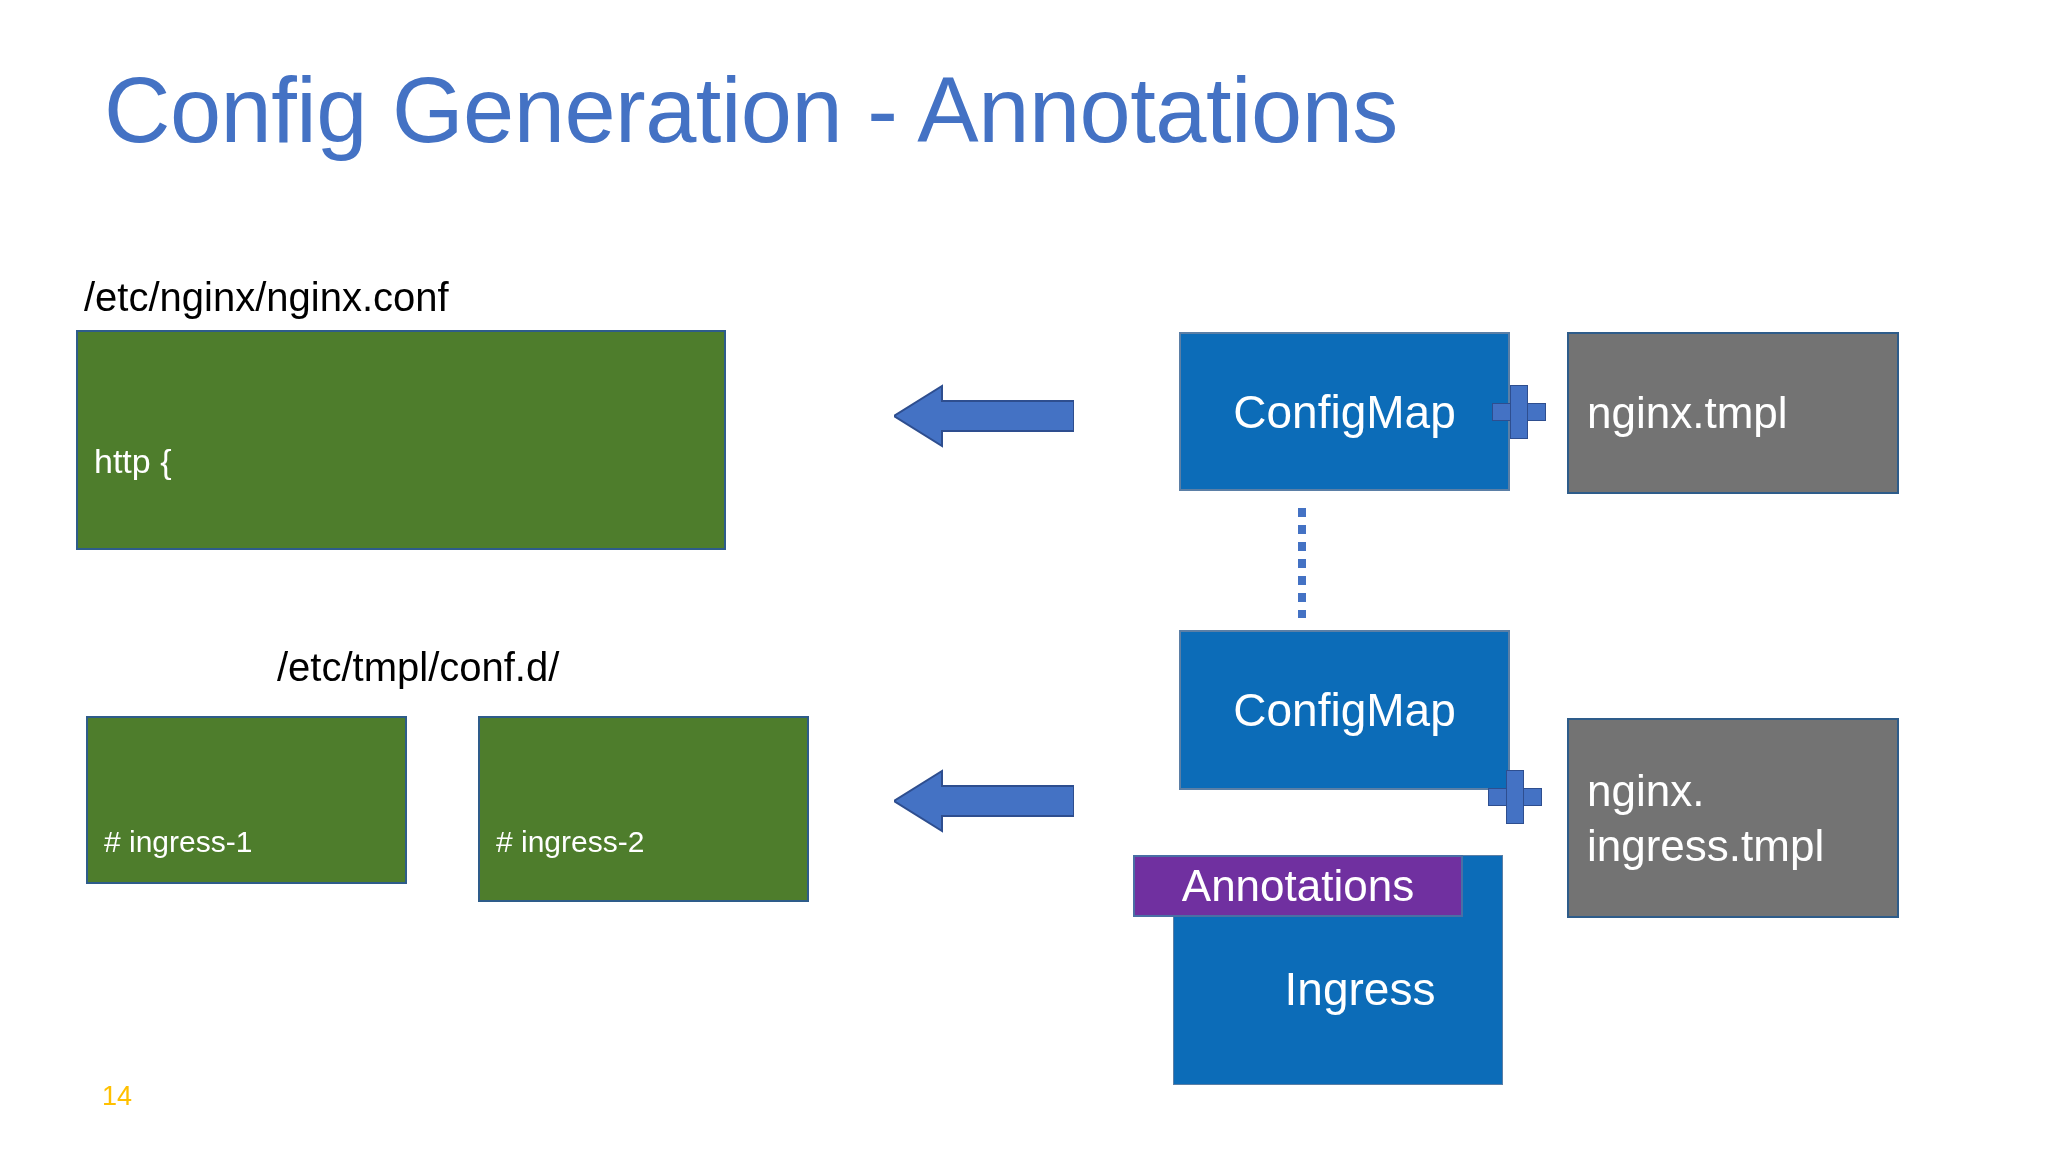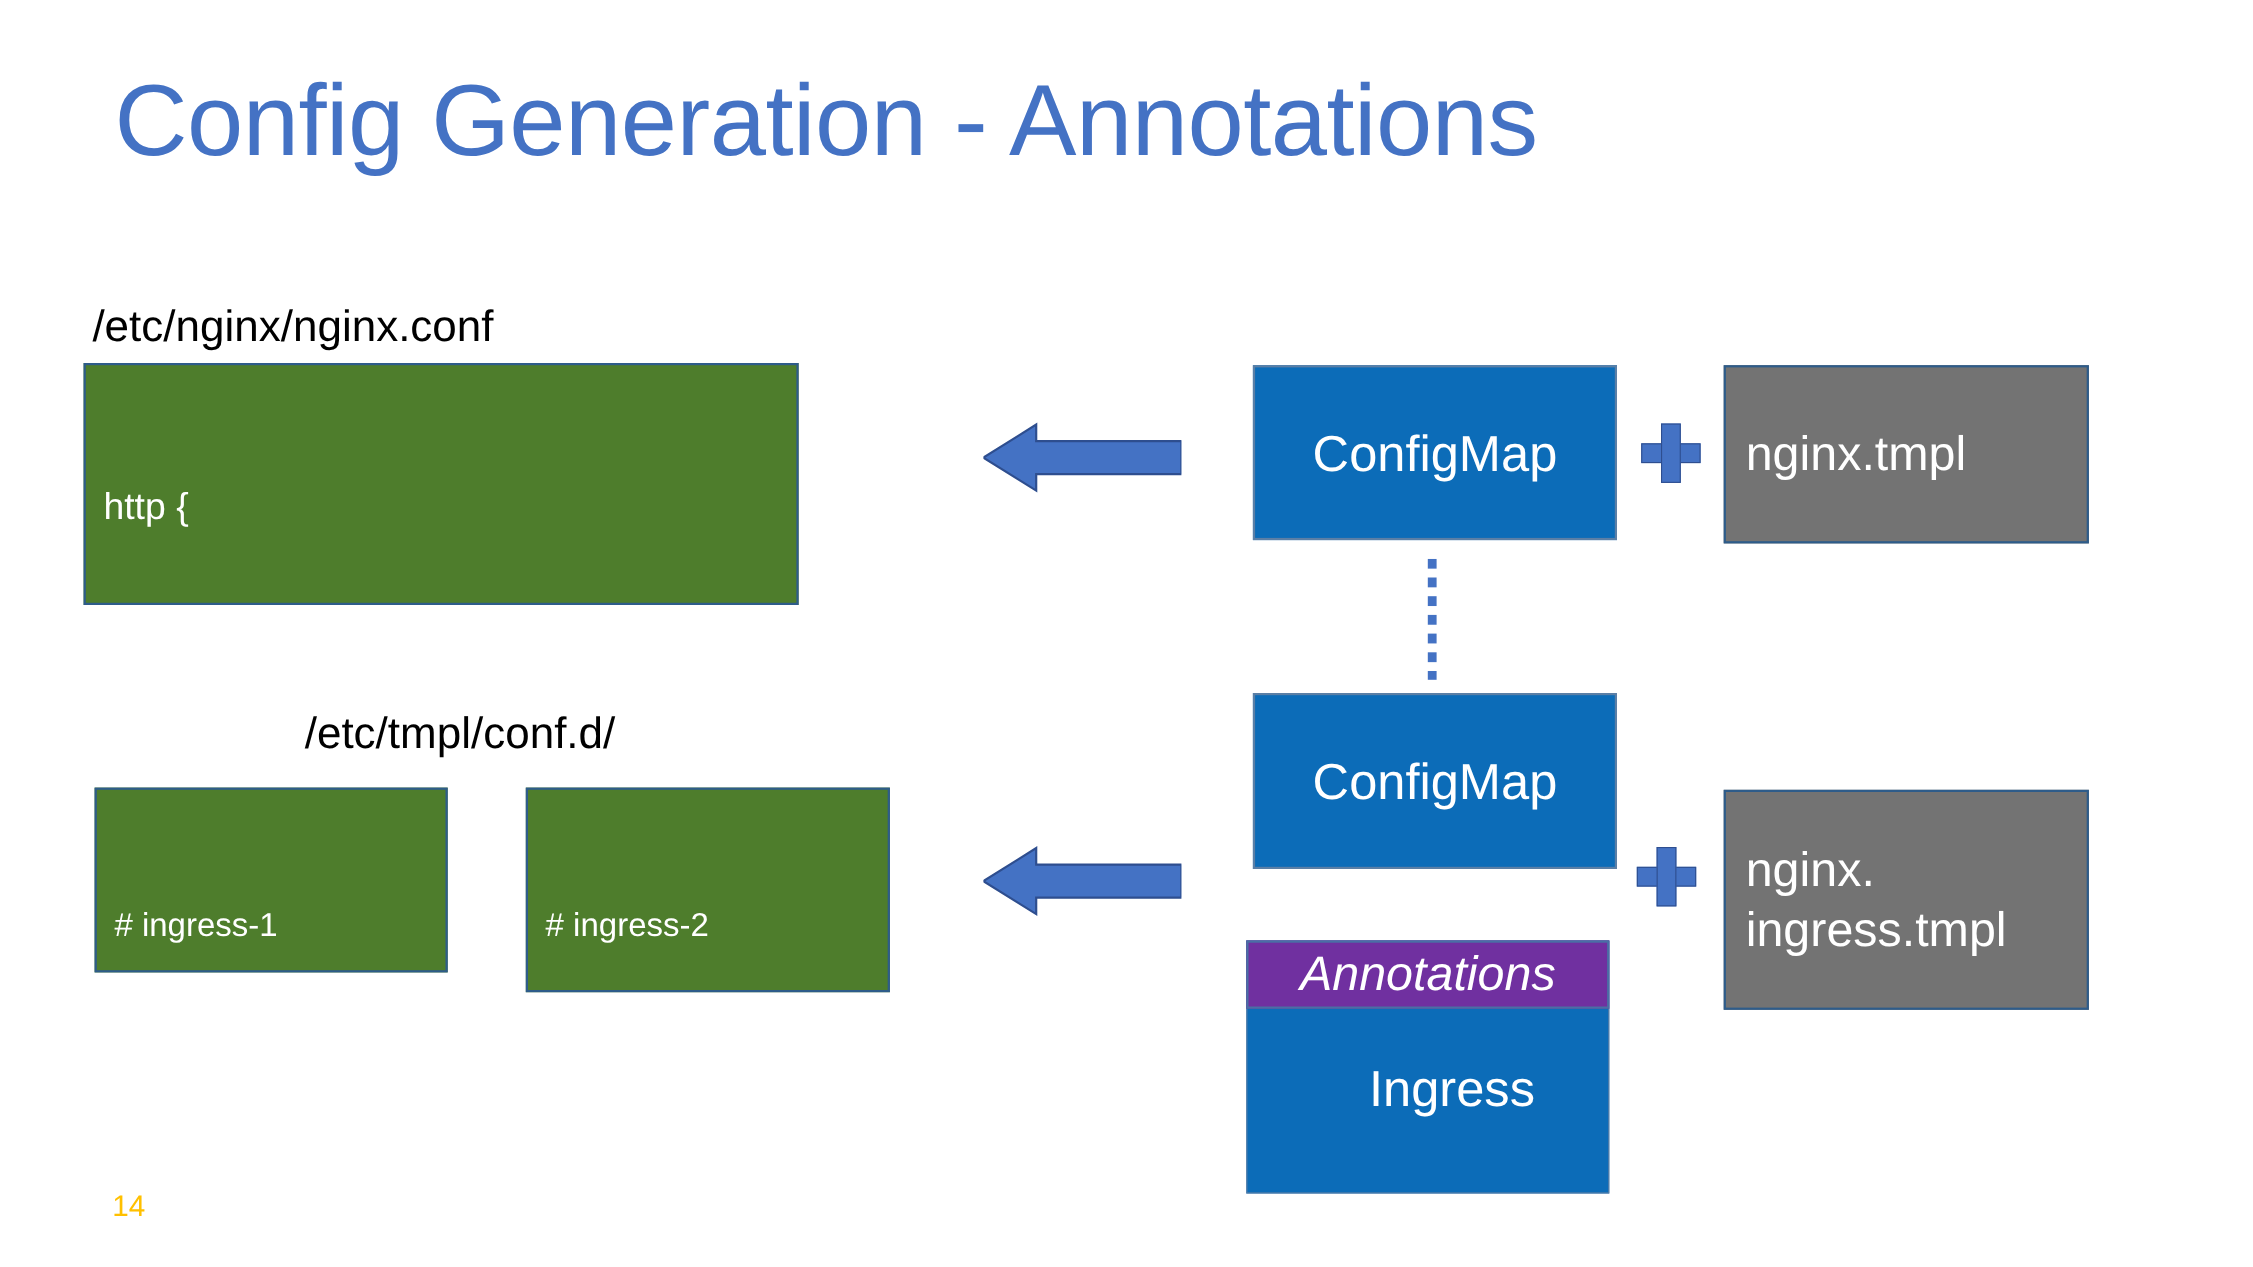--- a/index.html
+++ b/index.html
@@ -114,20 +114,21 @@
 
   
   .blue-box {
     position: absolute;
     background: #0C6CB8;
     box-sizing: border-box;
     display: flex;
     align-items: center;
     justify-content: center;
     color: #FFFFFF;
+    margin-left: 40px;
   }
   .blue-box .blue-label {
     font-size: 46px;
     color: #FFFFFF;
     white-space: nowrap;
   }
   #box-configmap-top {
     left: 1139px; top: 332px;
     width: 331px; height: 159px;
     border: 2px solid #5B7FA6;
@@ -156,21 +157,20 @@
     display: flex;
     align-items: center;
     justify-content: center;
     color: #FFFFFF;
     z-index: 4;
   }
   #banner-annotations .banner-label {
     font-size: 44px;
     color: #FFFFFF;
     white-space: nowrap;
-    font-style: italic;
   }
 
   
   .plus-sign {
     position: absolute;
     width: 54px;
     height: 54px;
     z-index: 3;
   }
   .plus-sign .bar-h,

